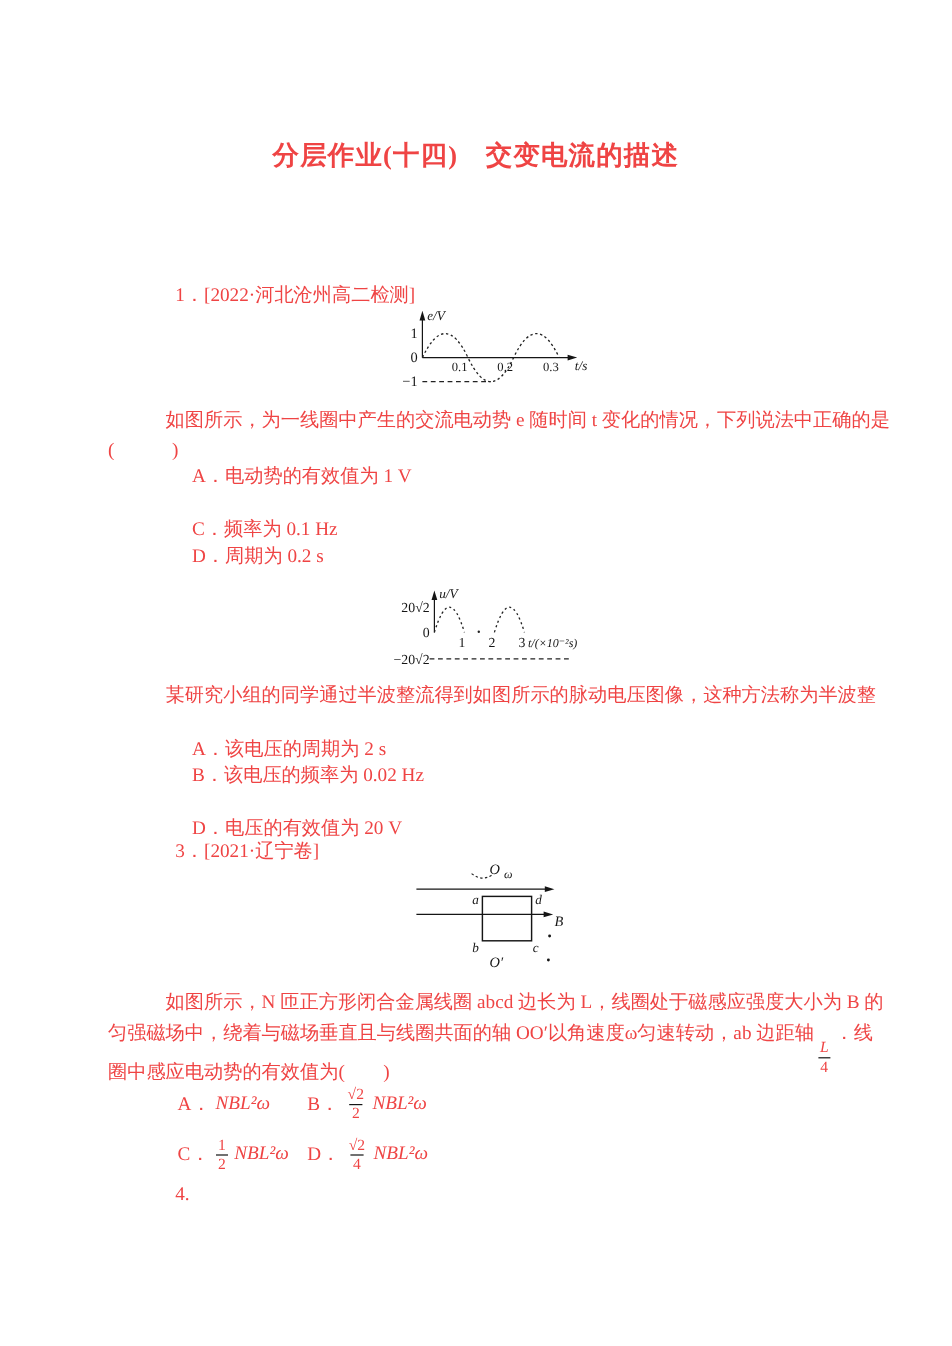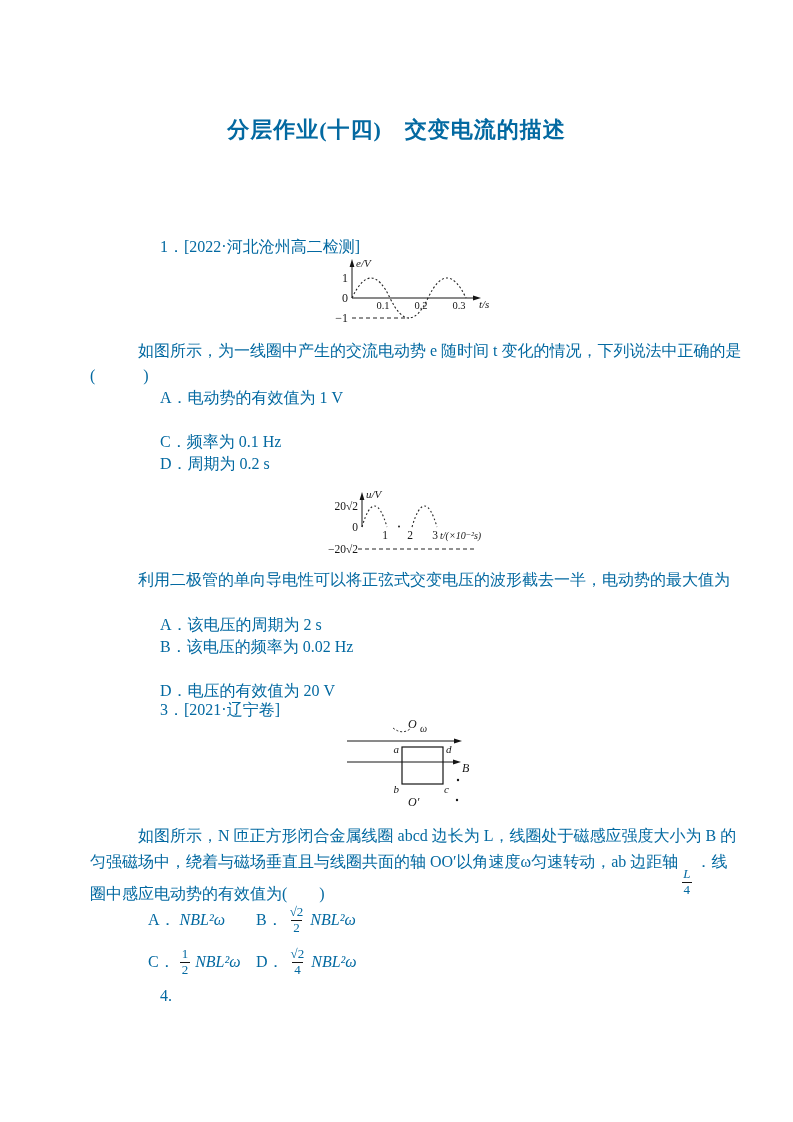--- a/index.html
+++ b/index.html
@@ -1,23 +1,23 @@
 <!DOCTYPE html>
 <html><head>
 <meta charset="utf-8">
 <style>
   html,body{margin:0;padding:0;background:#fff;}
   .page{position:relative;width:793px;height:1122px;background:#fff;overflow:hidden;
-        font-family:"Liberation Serif","DejaVu Serif",serif;color:#0369a1;}
+        font-family:"Liberation Serif","DejaVu Serif",serif;color:#ef4444;}
   .title{position:absolute;top:115px;left:0;right:0;text-align:center;
          font-size:22px;font-weight:700;letter-spacing:1px;}
   .section{position:absolute;top:196px;left:0;right:0;text-align:center;
            font-size:16px;font-weight:700;}
   .line{position:absolute;left:90px;font-size:16px;line-height:20px;white-space:nowrap;}
-  .qhead{left:160px;}
+  .qhead{left:146px;}
   .indent{left:138px;}
   .opt{left:144px;margin-left:16px;}
   .fig{position:absolute;}
   .fig svg{display:block;}
   svg text{font-family:"Liberation Serif","DejaVu Serif",serif;fill:#151515;}
   .it{font-style:italic;}
   
   .radwrap{display:inline;}
   .radwrap::before{content:"√";}
   .radi{text-decoration:overline;}
@@ -81,21 +81,21 @@
       <text x="33" y="24" font-size="11.5" text-anchor="end">20√2</text>
       <text x="33" y="45" font-size="11.5" text-anchor="end">0</text>
       <text x="33" y="67" font-size="11.5" text-anchor="end">−20√2</text>
       <text x="60" y="53" font-size="11.5" text-anchor="middle">1</text>
       <text x="85" y="53" font-size="11.5" text-anchor="middle">2</text>
       <text x="110" y="53" font-size="11.5" text-anchor="middle">3</text>
       <text x="115" y="53" font-size="10" class="it">t/(×10⁻²s)</text>
     </svg>
   </div>
 
-  <div class="line indent" style="top:570px">利用二极管的单向导电性可以将正弦式交变电压的波形截去一半，电动势的最大值为</div>
+  <div class="line indent" style="top:570px">某研究小组的同学通过半波整流得到如图所示的脉动电压图像，这种方法称为半波整</div>
 
   <div class="line opt" style="top:615px"><span>A．该电压的周期为 2 s</span><span></span></div>
   <div class="line opt" style="top:637px"><span>B．该电压的频率为 0.02 Hz</span><span></span></div>
   <div class="line opt" style="top:681px"><span>D．电压的有效值为 20 V</span><span></span></div>
 
   <div class="line qhead" style="top:700px">3．[2021·辽宁卷]</div>
 
   <div class="fig" style="left:340px;top:714px">
     <svg width="140" height="100" viewBox="0 0 140 100">
       <path d="M53 14 Q62 21 70 15" stroke="#222" stroke-width="1" stroke-dasharray="2 2" fill="none"></path>

